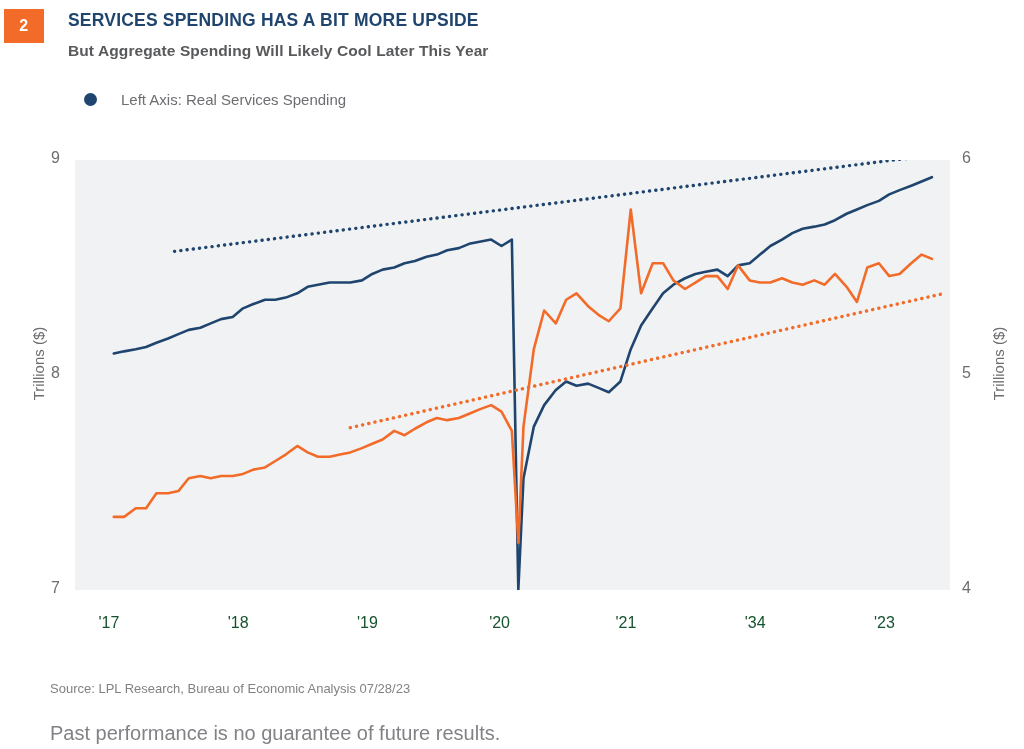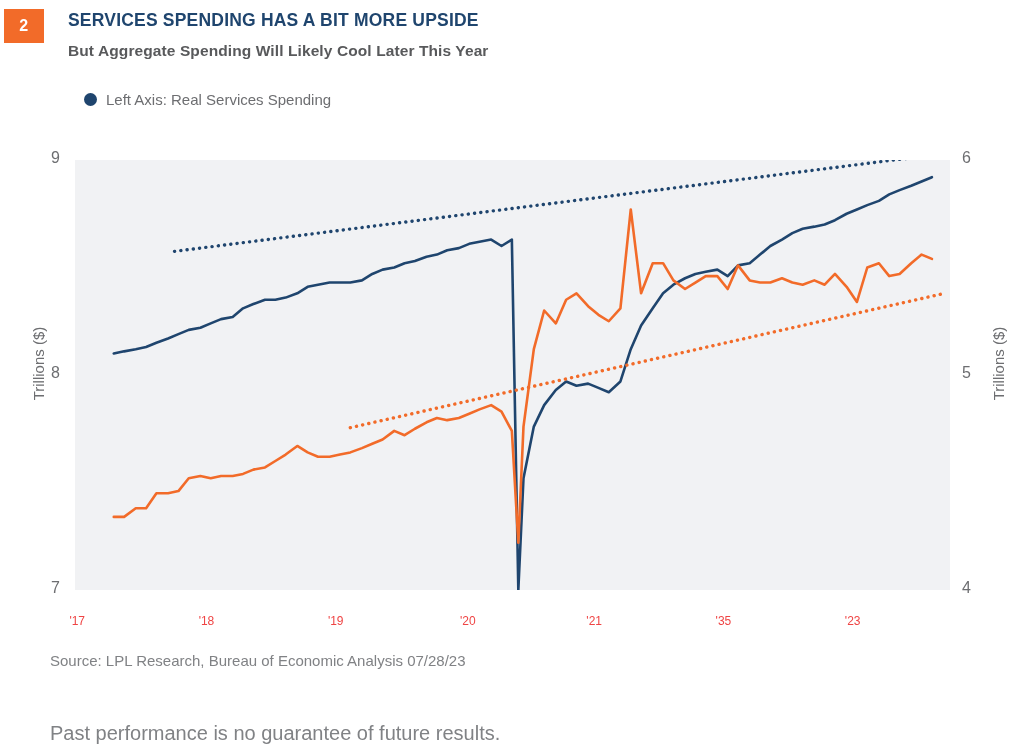--- a/index.html
+++ b/index.html
@@ -22,58 +22,58 @@
     font-size:17.5px;font-weight:bold;color:#1F456E;
     letter-spacing:.2px;
   }
   #subtitle{
     position:absolute;left:68px;top:42px;
     font-size:15.5px;font-weight:bold;color:#58595b;
     letter-spacing:.1px;
   }
   
   #legend{position:absolute;left:0;top:88px;width:1024px;height:30px;}
-  .leg{position:absolute;display:flex;align-items:center;gap:9px;text-align:center;}
+  .leg{position:absolute;display:flex;align-items:center;gap:24px;text-align:center;}
   .leg .dot{width:13px;height:13px;border-radius:50%;display:block;}
   .leg .lbl{font-size:15px;color:#6d6e71;}
   #leg-blue{left:84px;top:3px;}
   #leg-orange{left:496px;top:3px;}
   
   #plot{
     position:absolute;left:75px;top:160px;
     width:875px;height:430px;background:#f1f2f4;
   }
   #chart-svg{position:absolute;left:0;top:0;}
   
   .ytick{
     position:absolute;font-size:16px;color:#6d6e71;
     text-align:right;width:30px;
   }
   .rtick{
     position:absolute;font-size:16px;color:#6d6e71;
     text-align:left;width:30px;
   }
   .xtick{
-    position:absolute;font-size:12px;color:#ef4444;
-    text-align:left;width:50px;top:614px;
+    position:absolute;font-size:16px;color:#14532d;
+    text-align:right;width:50px;top:614px;
   }
   #ylabel-left{
     position:absolute;left:-22px;top:355px;width:120px;
     font-size:15px;color:#6d6e71;text-align:center;
     transform:rotate(-90deg);transform-origin:center center;
   }
   #ylabel-right{
     position:absolute;left:938px;top:355px;width:120px;
     font-size:15px;color:#6d6e71;text-align:center;
     transform:rotate(-90deg);transform-origin:center center;
   }
   
   #source{
-    position:absolute;left:50px;top:652px;
-    font-size:15px;color:#808285;
+    position:absolute;left:50px;top:681px;
+    font-size:13px;color:#808285;
   }
   #disclaimer{
     position:absolute;left:50px;top:722px;
     font-size:20px;color:#808285;
   }
 </style>
 </head>
 <body>
 
 <div id="header">
@@ -103,21 +103,21 @@
     <div class="ytick" style="left: 30px; top: 364px;">8</div>
     <div class="ytick" style="left: 30px; top: 149px;">9</div>
     <div class="rtick" style="left: 962px; top: 579px;">4</div>
     <div class="rtick" style="left: 962px; top: 364px;">5</div>
     <div class="rtick" style="left: 962px; top: 149px;">6</div>
     <div class="xtick" style="left: 69.387px;">'17</div>
     <div class="xtick" style="left: 198.634px;">'18</div>
     <div class="xtick" style="left: 327.88px;">'19</div>
     <div class="xtick" style="left: 460px;">'20</div>
     <div class="xtick" style="left: 586.374px;">'21</div>
-    <div class="xtick" style="left: 715.62px;">'35</div>
+    <div class="xtick" style="left: 715.62px;">'34</div>
     <div class="xtick" style="left: 844.867px;">'23</div>
   </div>
 
 <div id="ylabel-left">Trillions ($)</div>
 <div id="ylabel-right">Trillions ($)</div>
 
 <div id="source">Source: LPL Research, Bureau of Economic Analysis  07/28/23</div>
 <div id="disclaimer">Past performance is no guarantee of future results.</div>
 
 </body></html>

